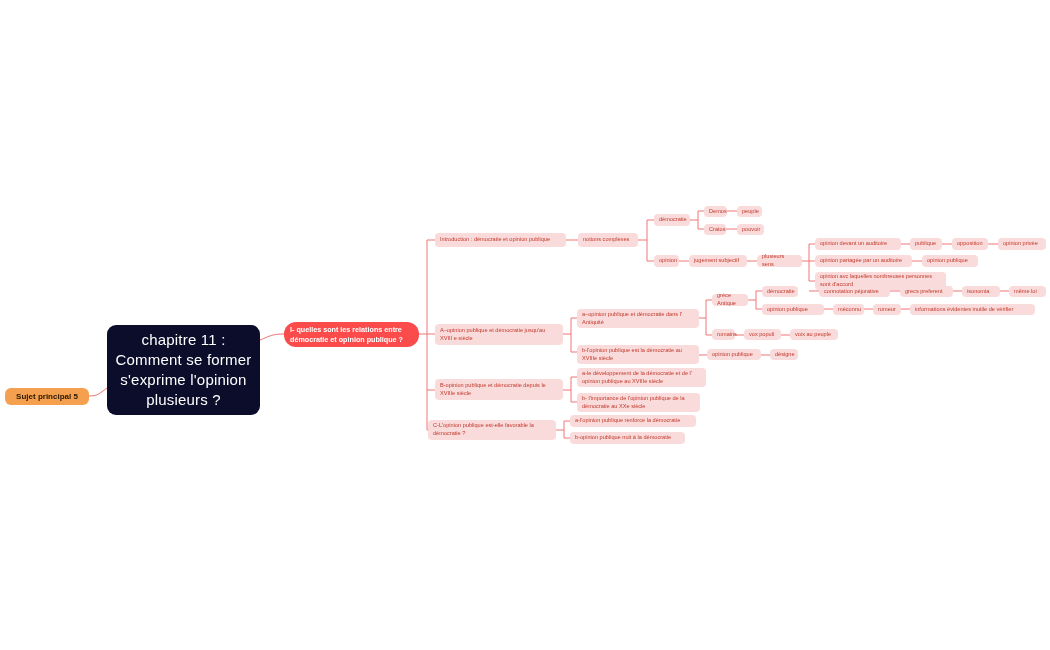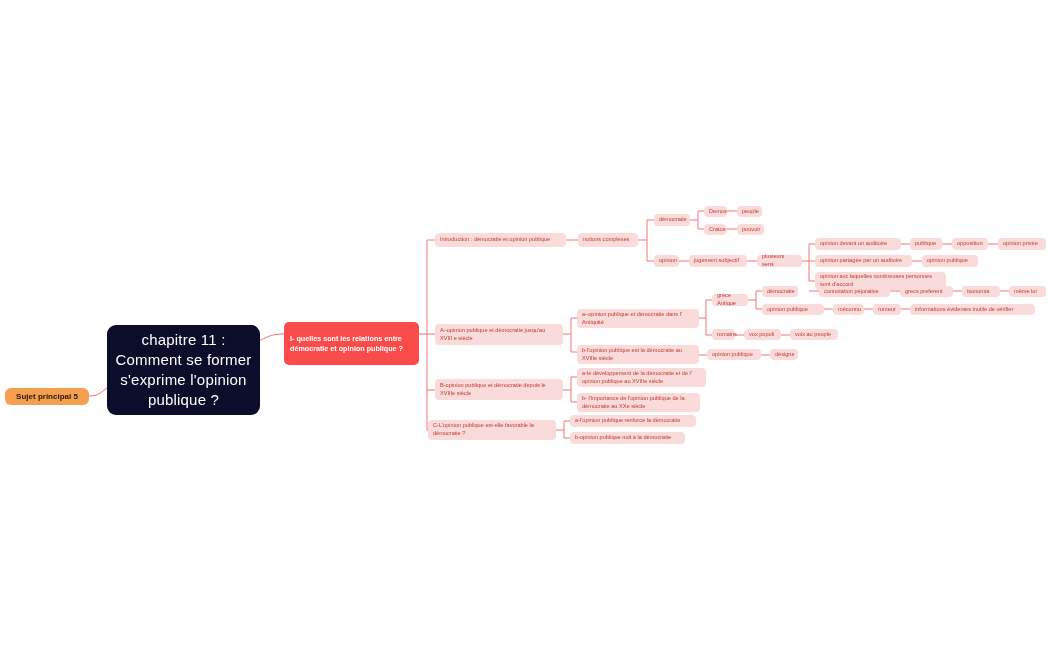--- a/index.html
+++ b/index.html
@@ -25,22 +25,22 @@
   
   .orange{
     background:#f5a04f;color:#2a1503;border-radius:6px;
     left:5px;top:388px;width:84px;height:17px;
     display:flex;align-items:center;justify-content:center;
     font-size:8px;font-weight:bold;
   }
 
   
   .lvl1{
-    background:#fb4b4b;color:#ffffff;border-radius:5px;
-    left:284px;top:322px;width:135px;height:43px;
+    background:#fb4b4b;color:#ffffff;border-radius:12px;
+    left:284px;top:322px;width:135px;height:25px;
     display:flex;align-items:center;
     padding:0 6px;font-size:7.2px;line-height:1.35;font-weight:bold;
   }
 
   
   .pk{
     background:#fadbdb;color:#c0392b;border-radius:4px;
     display:flex;align-items:center;padding:2px 5px;
     font-size:5.6px;line-height:1.4;
   }
@@ -137,21 +137,21 @@
       <path d="M564 421 h 6"></path>
       <path d="M564 438 h 6"></path>
     </g>
   </svg>
 
   <div class="node root">
     <span>
         <div>chapitre 11 :</div>
         <div>Comment se former</div>
         <div>s'exprime l'opinion</div>
-        <div>publique ?</div>
+        <div>plusieurs ?</div>
       </span>
   </div>
 
   <div class="node orange">
     <span>Sujet principal 5</span>
   </div>
 
   <div class="node lvl1">
     <span>I- quelles sont les relations entre démocratie et opinion publique ?</span>
   </div>

